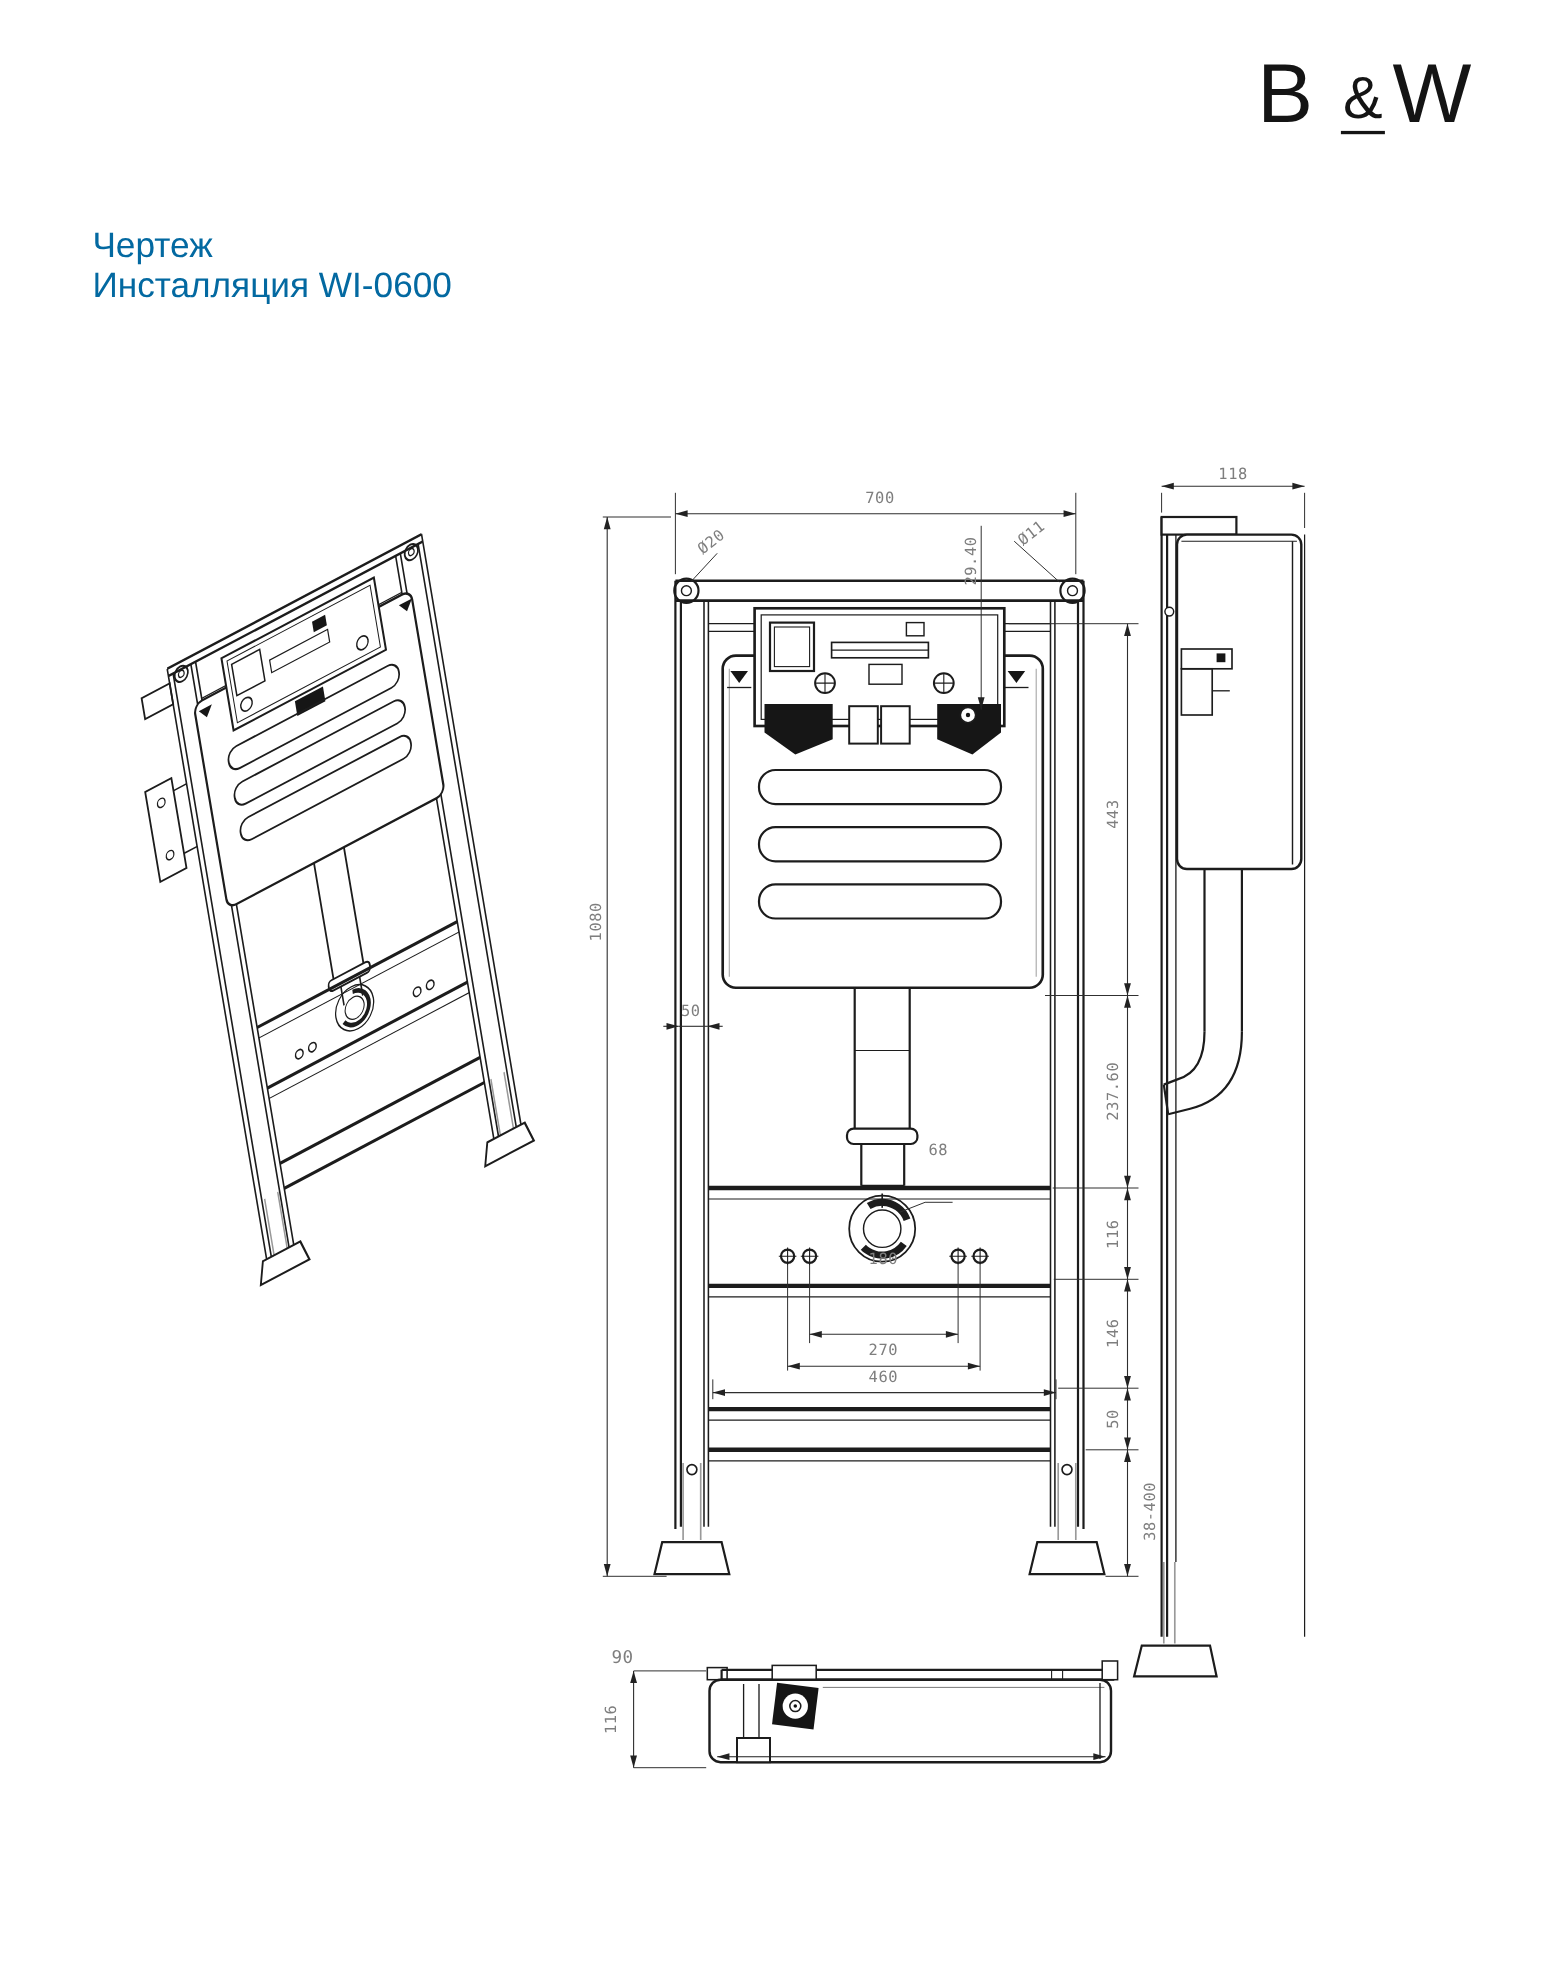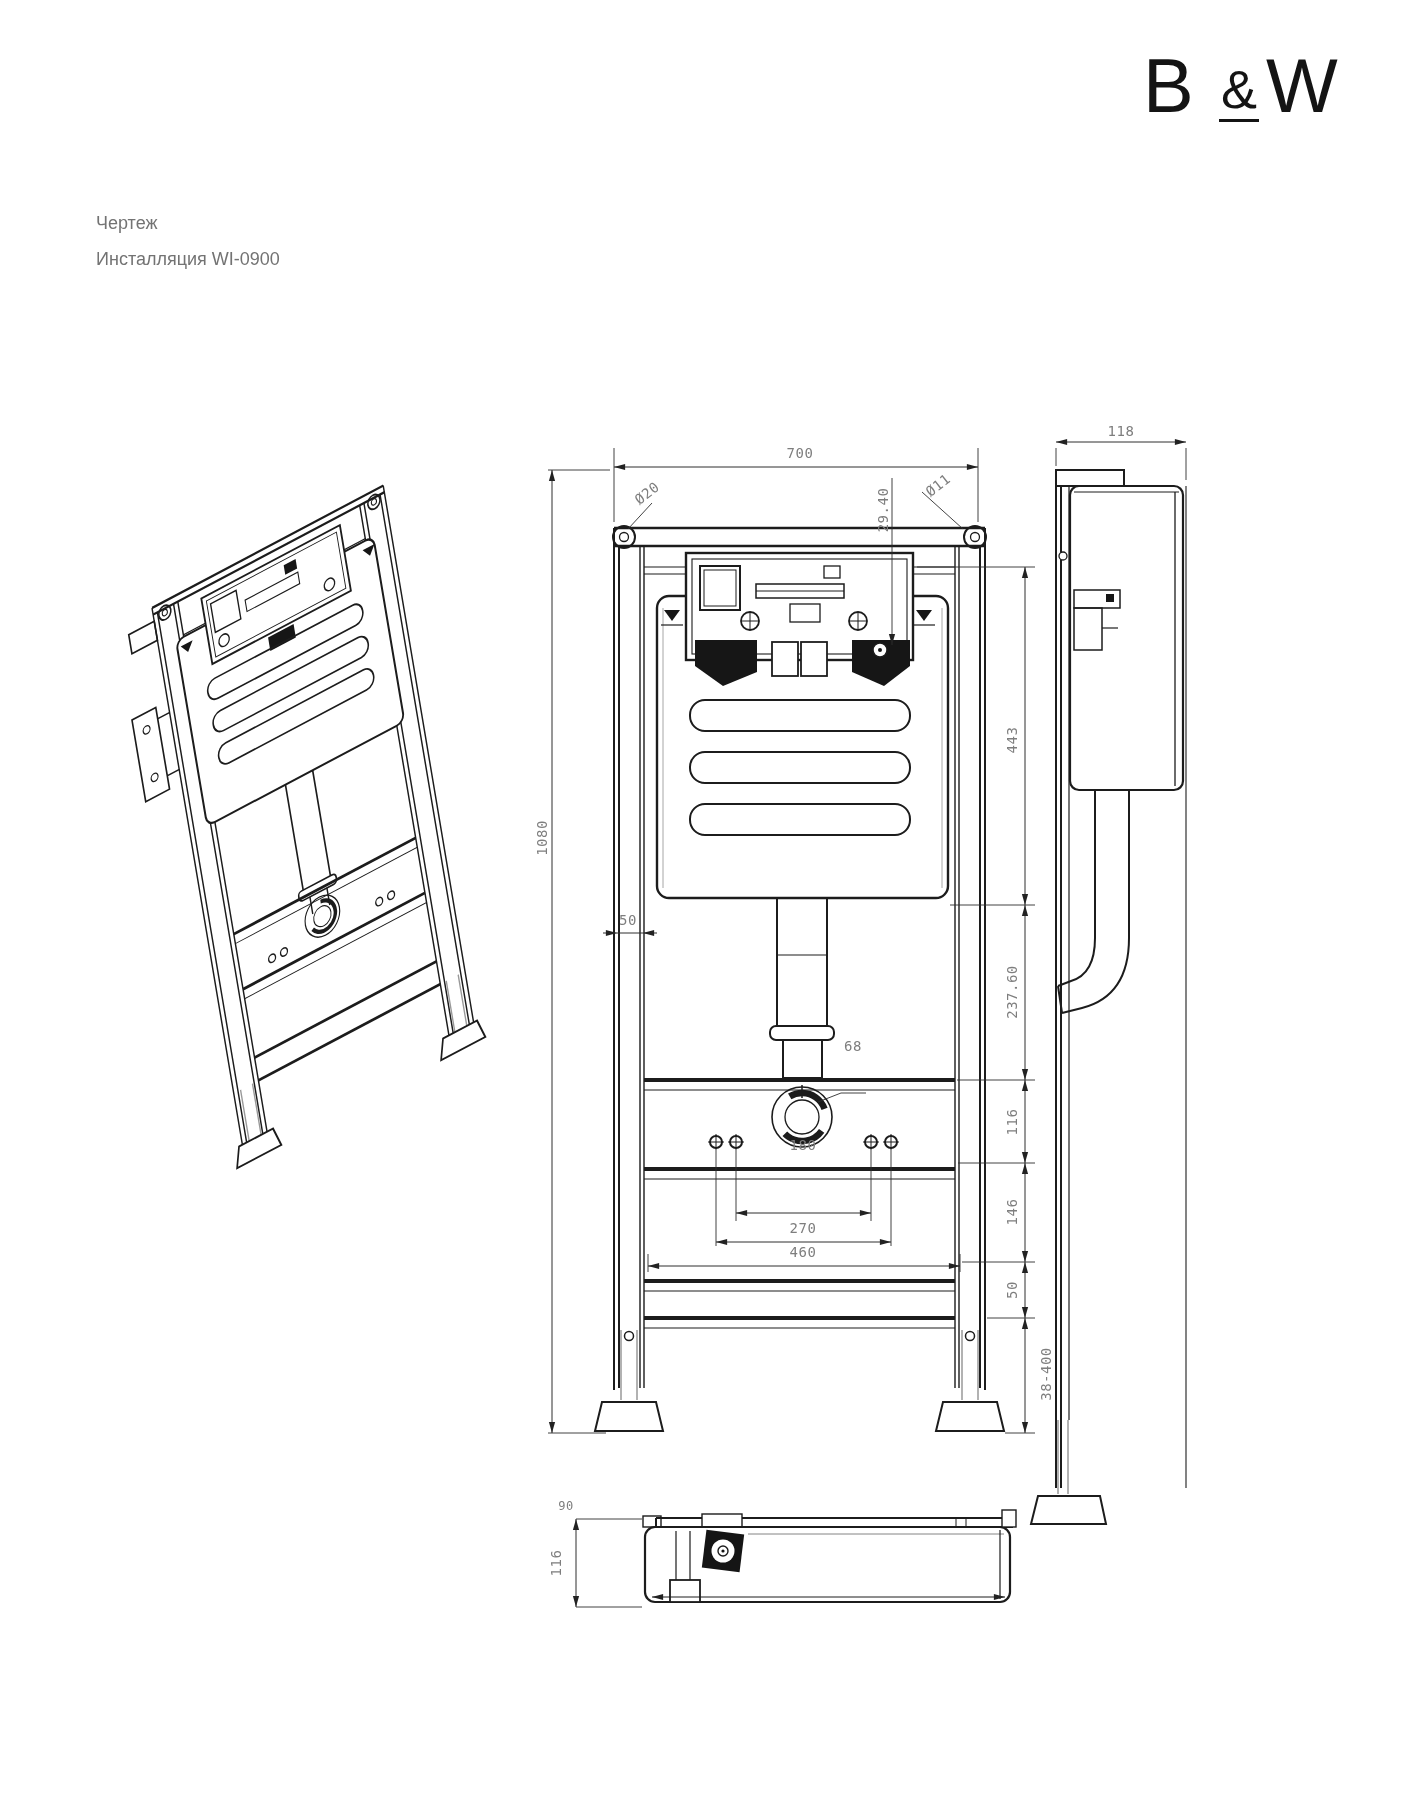--- a/index.html
+++ b/index.html
@@ -1,39 +1,39 @@
 <!DOCTYPE html>
 <html><head>
 <meta charset="utf-8">
 <style>
   html,body{margin:0;padding:0;background:#fff;}
   .page{position:relative;width:1404px;height:1800px;background:#fff;overflow:hidden;
         font-family:"Liberation Sans",sans-serif;}
   svg{position:absolute;left:0;top:0;}
-  .title{position:absolute;left:96px;top:205px;font-size:18px;color:#737373;line-height:36px;}
+  .title{position:absolute;left:84px;top:205px;font-size:32px;color:#0369a1;line-height:36px;}
   .logo{position:absolute;left:1143px;top:48px;color:#141414;}
   .logo .big{position:absolute;top:0;font-size:76px;line-height:76px;font-family:"Liberation Sans",sans-serif;}
   .logo .b{left:0;}
   .logo .w{left:123px;}
   .logo .ampwrap{position:absolute;left:76px;top:14px;border-bottom:3.5px solid #141414;padding:0 2px 3px 2px;}
   .logo .amp{font-size:54px;line-height:54px;}
   .dim{position:absolute;font-family:"DejaVu Sans Mono",monospace;font-size:14px;color:#7e7e7e;
        white-space:nowrap;transform:translate(-50%,-50%);letter-spacing:0.5px;}
   .rot{transform:translate(-50%,-50%) rotate(-90deg);}
   .diag{transform:translate(-50%,-50%) rotate(-38deg);}
-  .small{font-size:12px;}
+  .small{font-size:16px;}
 </style>
 </head>
 <body>
 
 <div class="page">
 
   <div class="title">
     <div>Чертеж</div>
-    <div>Инсталляция WI-0900</div>
+    <div>Инсталляция WI-0600</div>
   </div>
 
   <div class="logo">
     <span class="big b">B</span>
     <span class="ampwrap"><span class="amp">&amp;</span></span>
     <span class="big w">W</span>
   </div>
 
   <svg width="1404" height="1800" viewBox="0 0 1404 1800">
     <defs>

